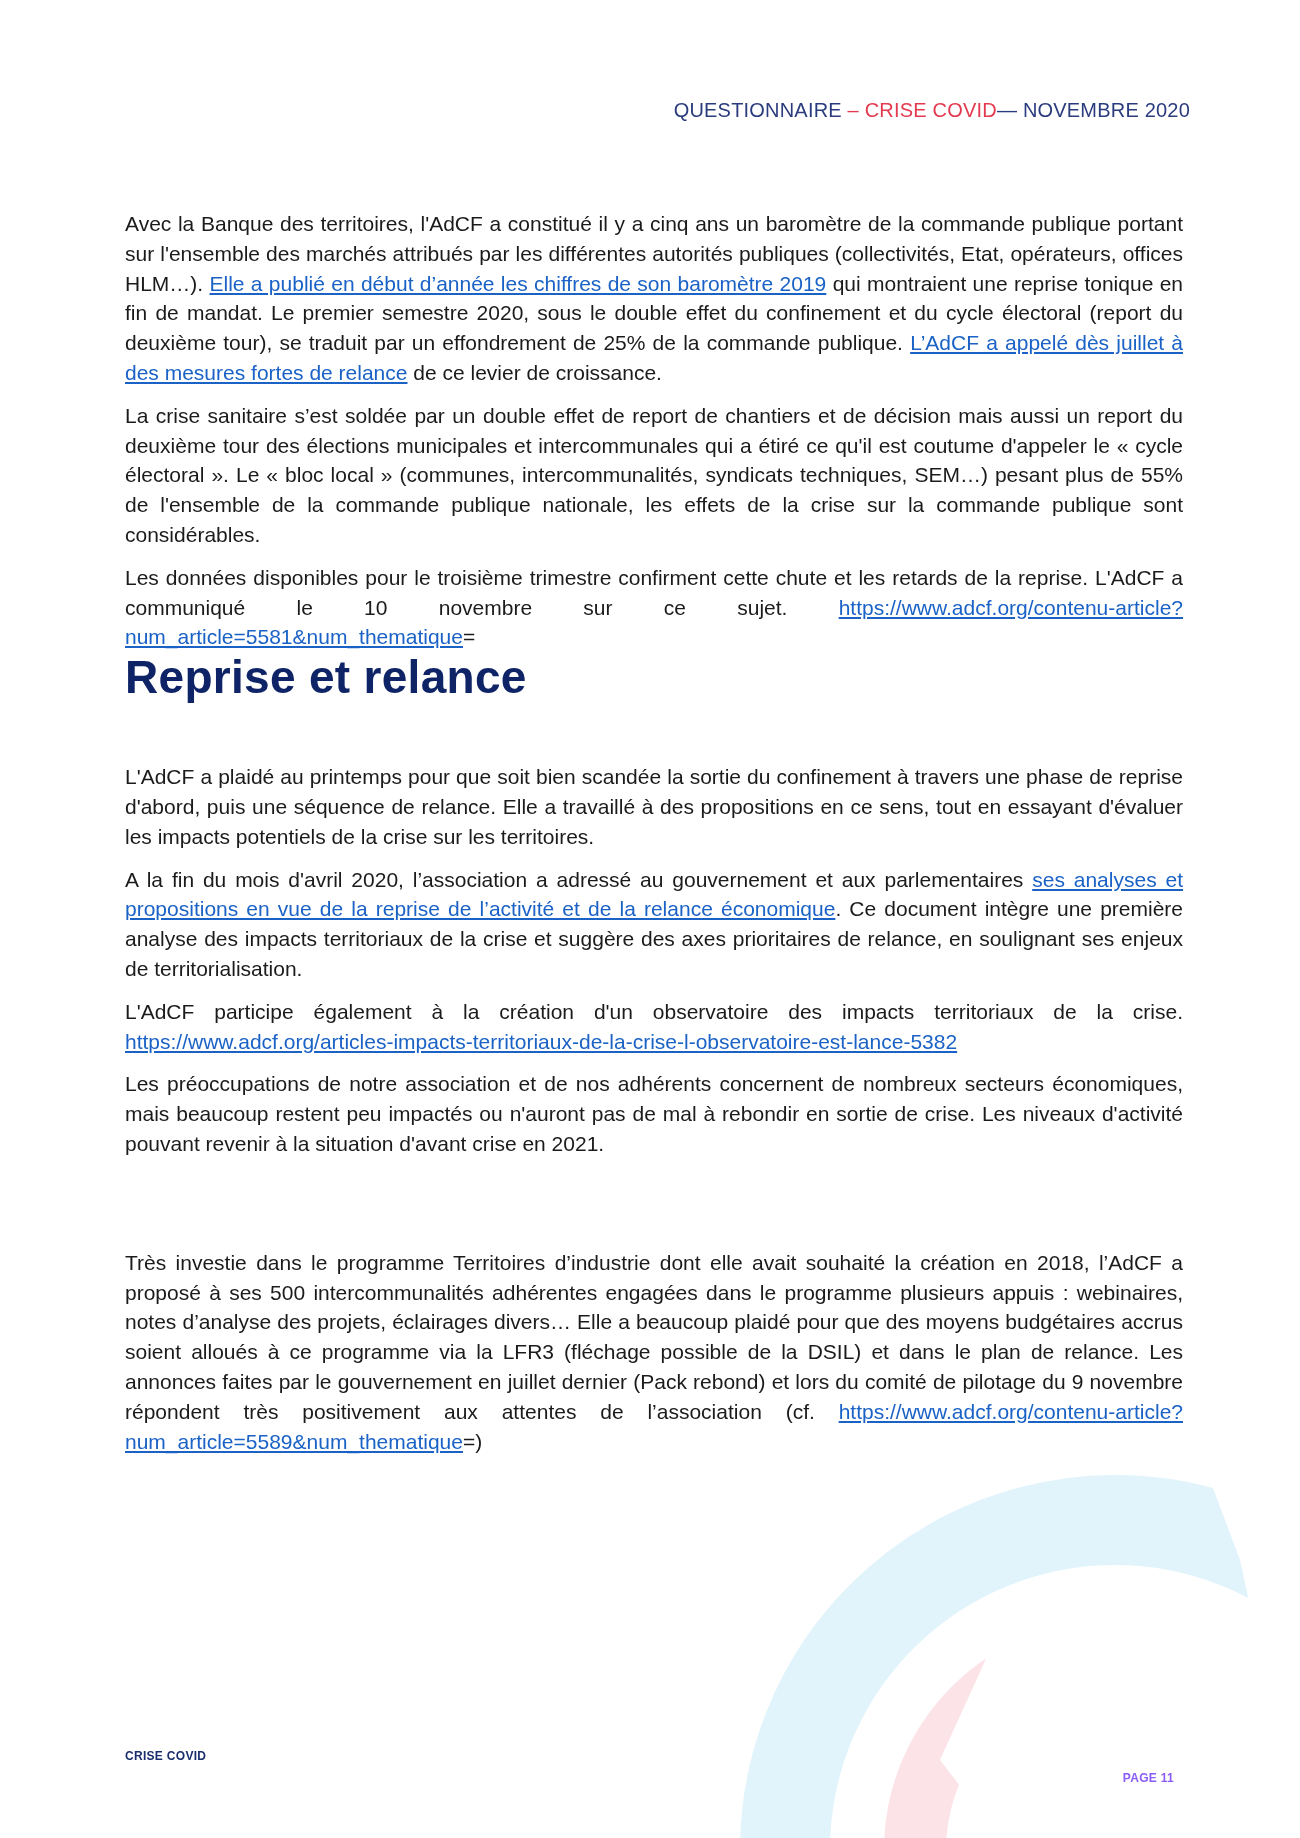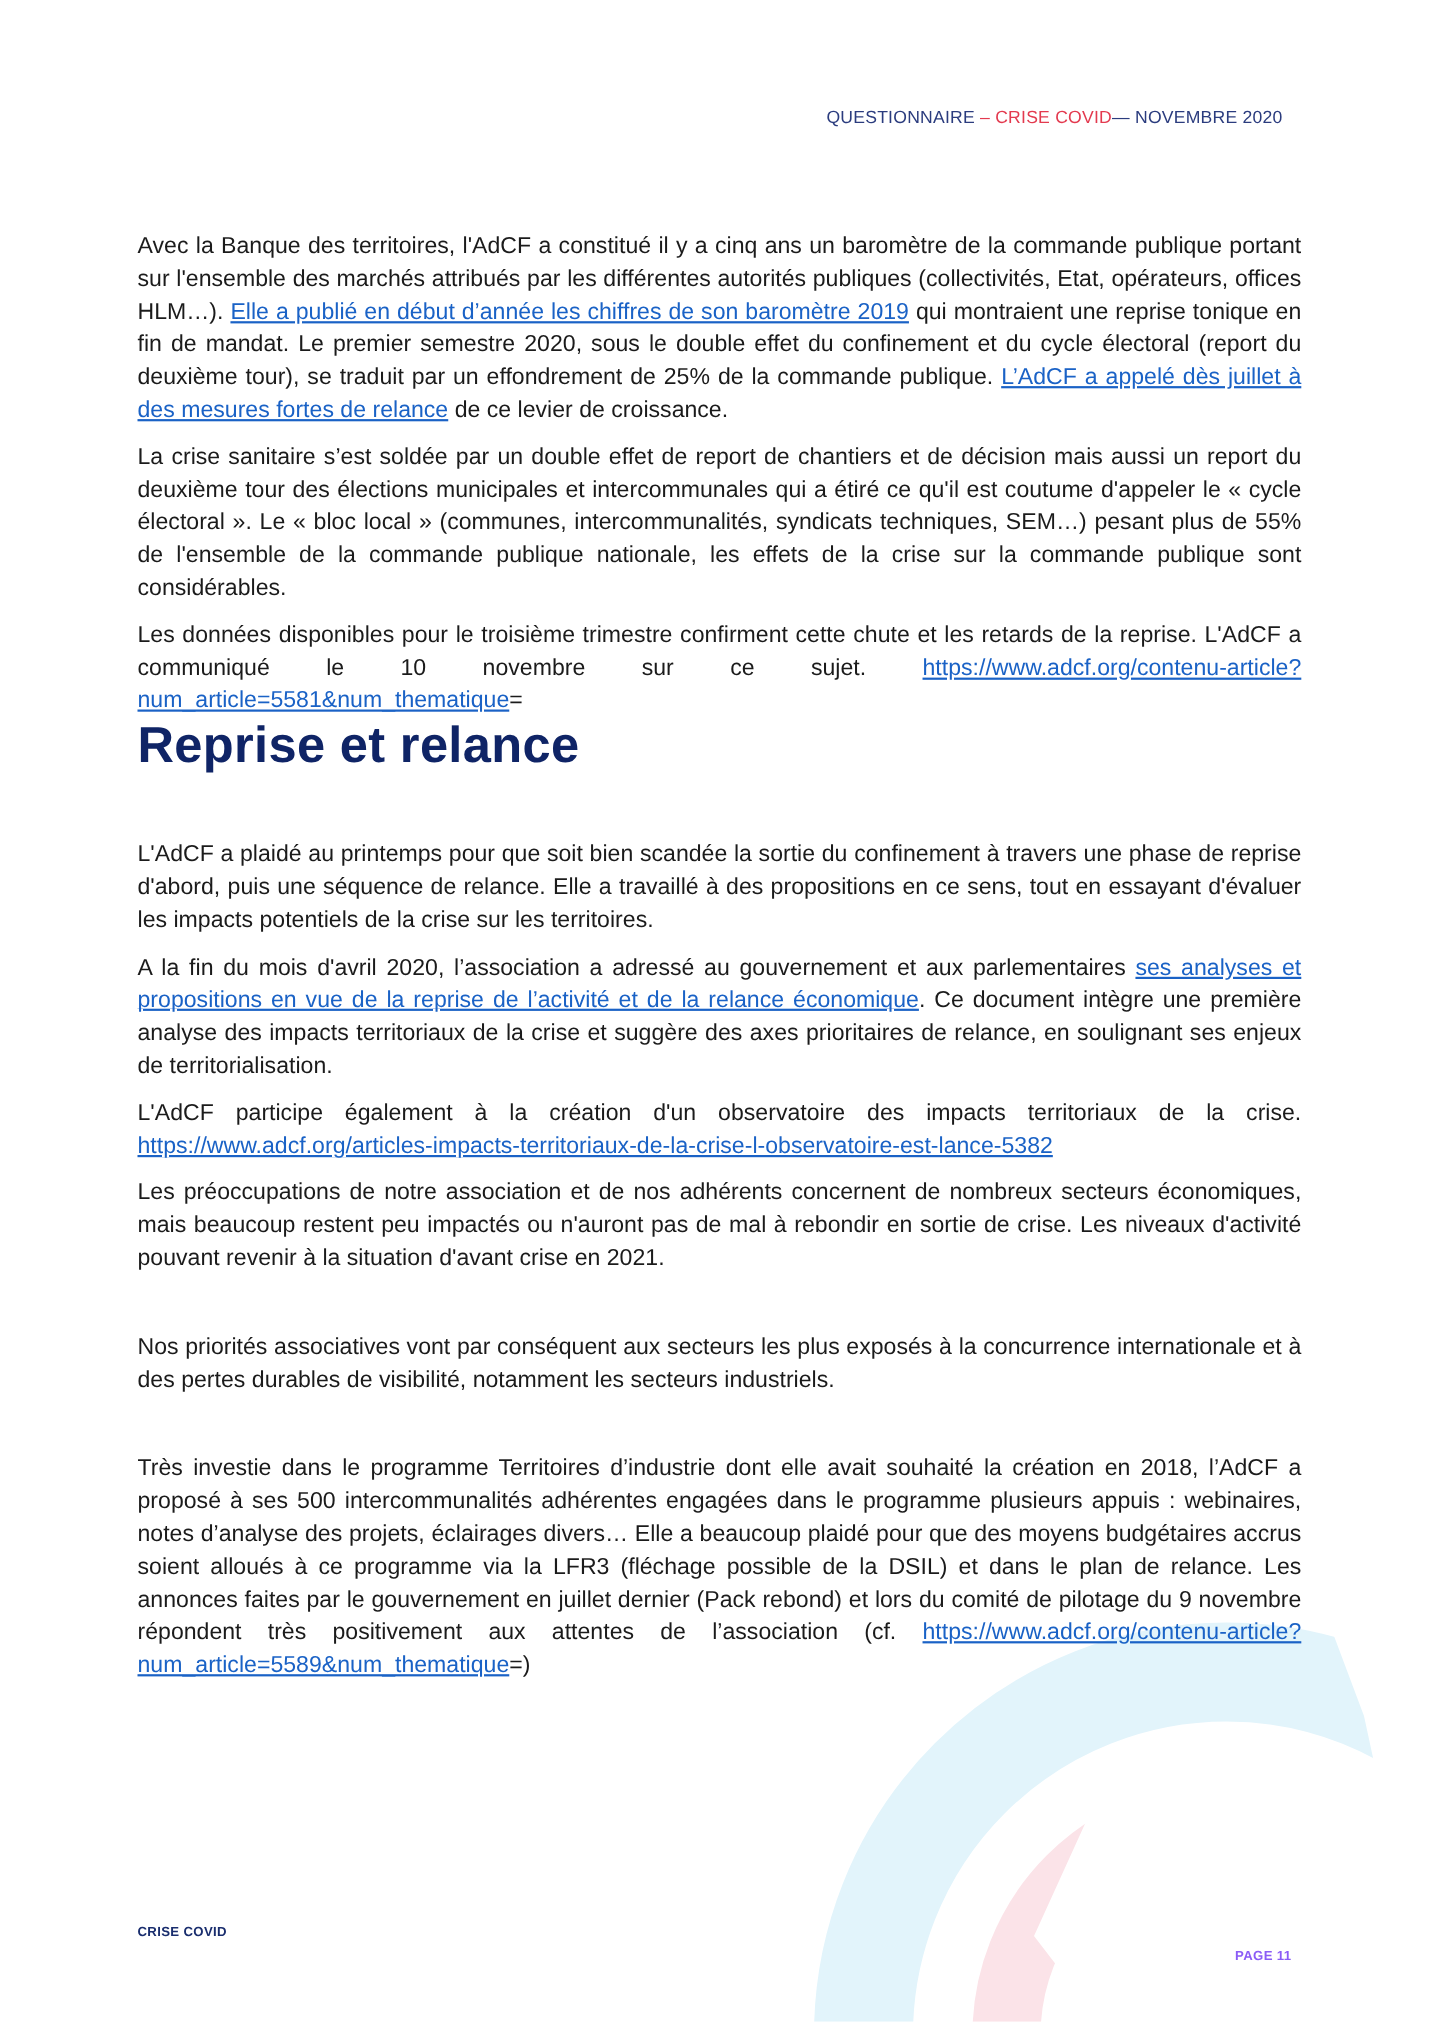--- a/index.html
+++ b/index.html
@@ -1,18 +1,18 @@
 <!DOCTYPE html>
 <html><head>
 <meta charset="utf-8">
 <style>
   html, body { margin: 0; padding: 0; background: #ffffff; }
   body { width: 1300px; height: 1838px; position: relative; overflow: hidden; font-family: "Liberation Sans", sans-serif; }
   .arcs { position: absolute; left: 0; top: 0; width: 1300px; height: 1838px; z-index: 0; }
-  .header { position: absolute; right: 134px; top: 99px; font-size: 16px; letter-spacing: 0.2px; color: #2b3c7e; z-index: 2; white-space: nowrap; }
+  .header { position: absolute; right: 110px; top: 99px; font-size: 20px; letter-spacing: 0.2px; color: #2b3c7e; z-index: 2; white-space: nowrap; }
   .header .red { color: #e33a4f; }
   .content { position: absolute; left: 125px; width: 1058px; top: 209px; z-index: 2; color: #1b1b1b; }
   p.par { margin: 0 0 13px 0; font-size: 21px; line-height: 29.8px; text-align: justify; hyphens: manual; }
   a.lnk { color: #1a62c6; text-decoration: underline; text-underline-offset: 2px; font-family: "Liberation Sans", sans-serif; }
   h1.section { margin: 4px 0 64px 0; font-size: 46px; font-weight: bold; color: #0f2466; line-height: 42px; letter-spacing: 0.3px; }
   .gap-big { height: 38px; }
   .footer-left { position: absolute; left: 125px; top: 1749px; font-size: 12px; font-weight: bold; color: #1a2e6e; z-index: 2; letter-spacing: 0.3px; }
   .footer-right { position: absolute; right: 126px; top: 1771px; font-size: 12px; font-weight: bold; color: #8b5cf6; z-index: 2; letter-spacing: 0.3px; }
 </style>
 </head>
@@ -58,23 +58,20 @@
   <p class="par">
     <span>A la fin du mois d'avril 2020, l’association a adressé au gouvernement et aux parlementaires </span><a class="lnk">ses analyses et propositions en vue de la reprise de l’activité et de la relance économique</a><span>. Ce document intègre une première analyse des impacts territoriaux de la crise et suggère des axes prioritaires de relance, en soulignant ses enjeux de territorialisation.</span>
   </p>
   <p class="par">
     <span>L'AdCF participe également à la création d'un observatoire des impacts territoriaux de la crise. </span><a class="lnk">https://www.adcf.org/articles-impacts-territoriaux-de-la-crise-l-observatoire-est-lance-5382</a>
   </p>
   <p class="par">
     <span>Les préoccupations de notre association et de nos adhérents concernent de nombreux sec­teurs économiques, mais beaucoup restent peu impactés ou n'auront pas de mal à rebondir en sortie de crise. Les niveaux d'activité pouvant revenir à la situation d'avant crise en 2021.</span>
   </p>
   <div class="gap-big"></div>
-  <p class="par">
-    <span>Nos priorités associatives vont par conséquent aux secteurs les plus exposés à la concurrence internationale et à des pertes durables de visibilité, notamment les secteurs industriels.</span>
-  </p>
   <div class="gap-big"></div>
   <p class="par">
     <span>Très investie dans le programme Territoires d’industrie dont elle avait souhaité la création en 2018, l’AdCF a proposé à ses 500 intercommunalités adhérentes engagées dans le programme plusieurs appuis : webinaires, notes d’analyse des projets, éclairages divers… Elle a beaucoup plaidé pour que des moyens budgétaires accrus soient alloués à ce programme via la LFR3 (fléchage possible de la DSIL) et dans le plan de relance. Les annonces faites par le gouverne­ment en juillet dernier (Pack rebond) et lors du comité de pilotage du 9 novembre répondent très positivement aux attentes de l’association (cf. </span><a class="lnk">https://www.adcf.org/contenu-ar­ticle?num_article=5589&amp;num_thematique</a><span>=)</span>
   </p>
 </div>
 
 <div class="footer-left">CRISE COVID</div>
 <div class="footer-right">PAGE 11</div>
 
 </body></html>

